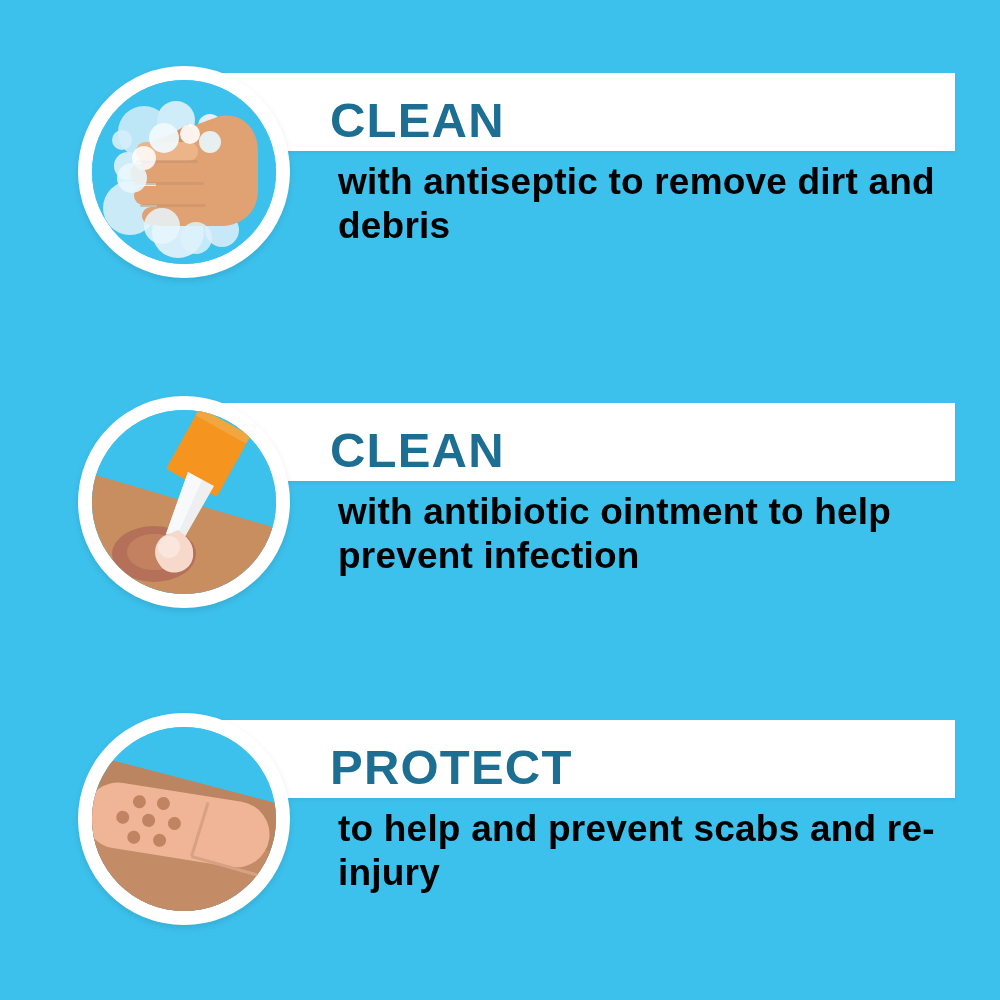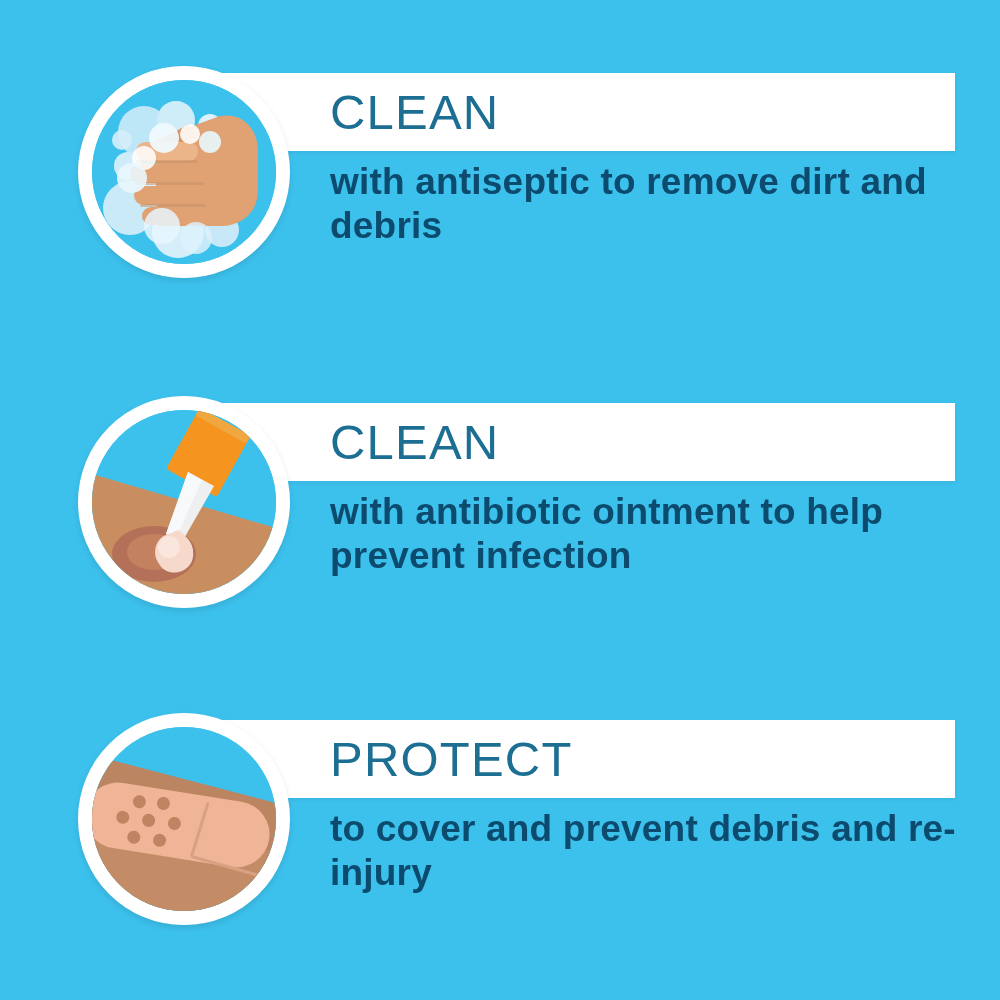--- a/index.html
+++ b/index.html
@@ -37,38 +37,38 @@
     left: 150px;
     top: 13px;
     width: 805px;
     height: 78px;
     background: #FFFFFF;
     box-shadow: 0 2px 4px rgba(0,0,0,0.06);
   }
   .banner-title {
     position: absolute;
     left: 180px;
-    top: 8px;
+    top: 16px;
     font-size: 49px;
-    font-weight: normal;
+    font-weight: bold;
     letter-spacing: 1.2px;
     color: #1C6E92;
     line-height: 62px;
     white-space: nowrap;
   }
 
   
   .step-body {
     position: absolute;
-    left: 330px;
+    left: 338px;
     top: 100px;
     width: 640px;
     font-size: 37px;
     font-weight: bold;
-    color: #0c4a6e;
+    color: #000000;
     line-height: 44px;
     letter-spacing: 0.2px;
   }
 
   
   .icon-wrap {
     position: absolute;
     left: 78px;
     top: 6px;
     width: 212px;
@@ -205,16 +205,16 @@
             <circle cx="30" cy="100" r="6.5" fill="#C08463"></circle>
             <circle cx="56" cy="99" r="6.5" fill="#C08463"></circle>
             <circle cx="82" cy="98" r="6.5" fill="#C08463"></circle>
             <circle cx="44" cy="118" r="6.5" fill="#C08463"></circle>
             <circle cx="70" cy="117" r="6.5" fill="#C08463"></circle>
           </g>
         </svg>
       </div>
     </div>
 
-    <div class="step-body">to cover and prevent debris and re-injury</div>
+    <div class="step-body">to help and prevent scabs and re-injury</div>
   </div>
 
 </div>
 
 </body></html>

